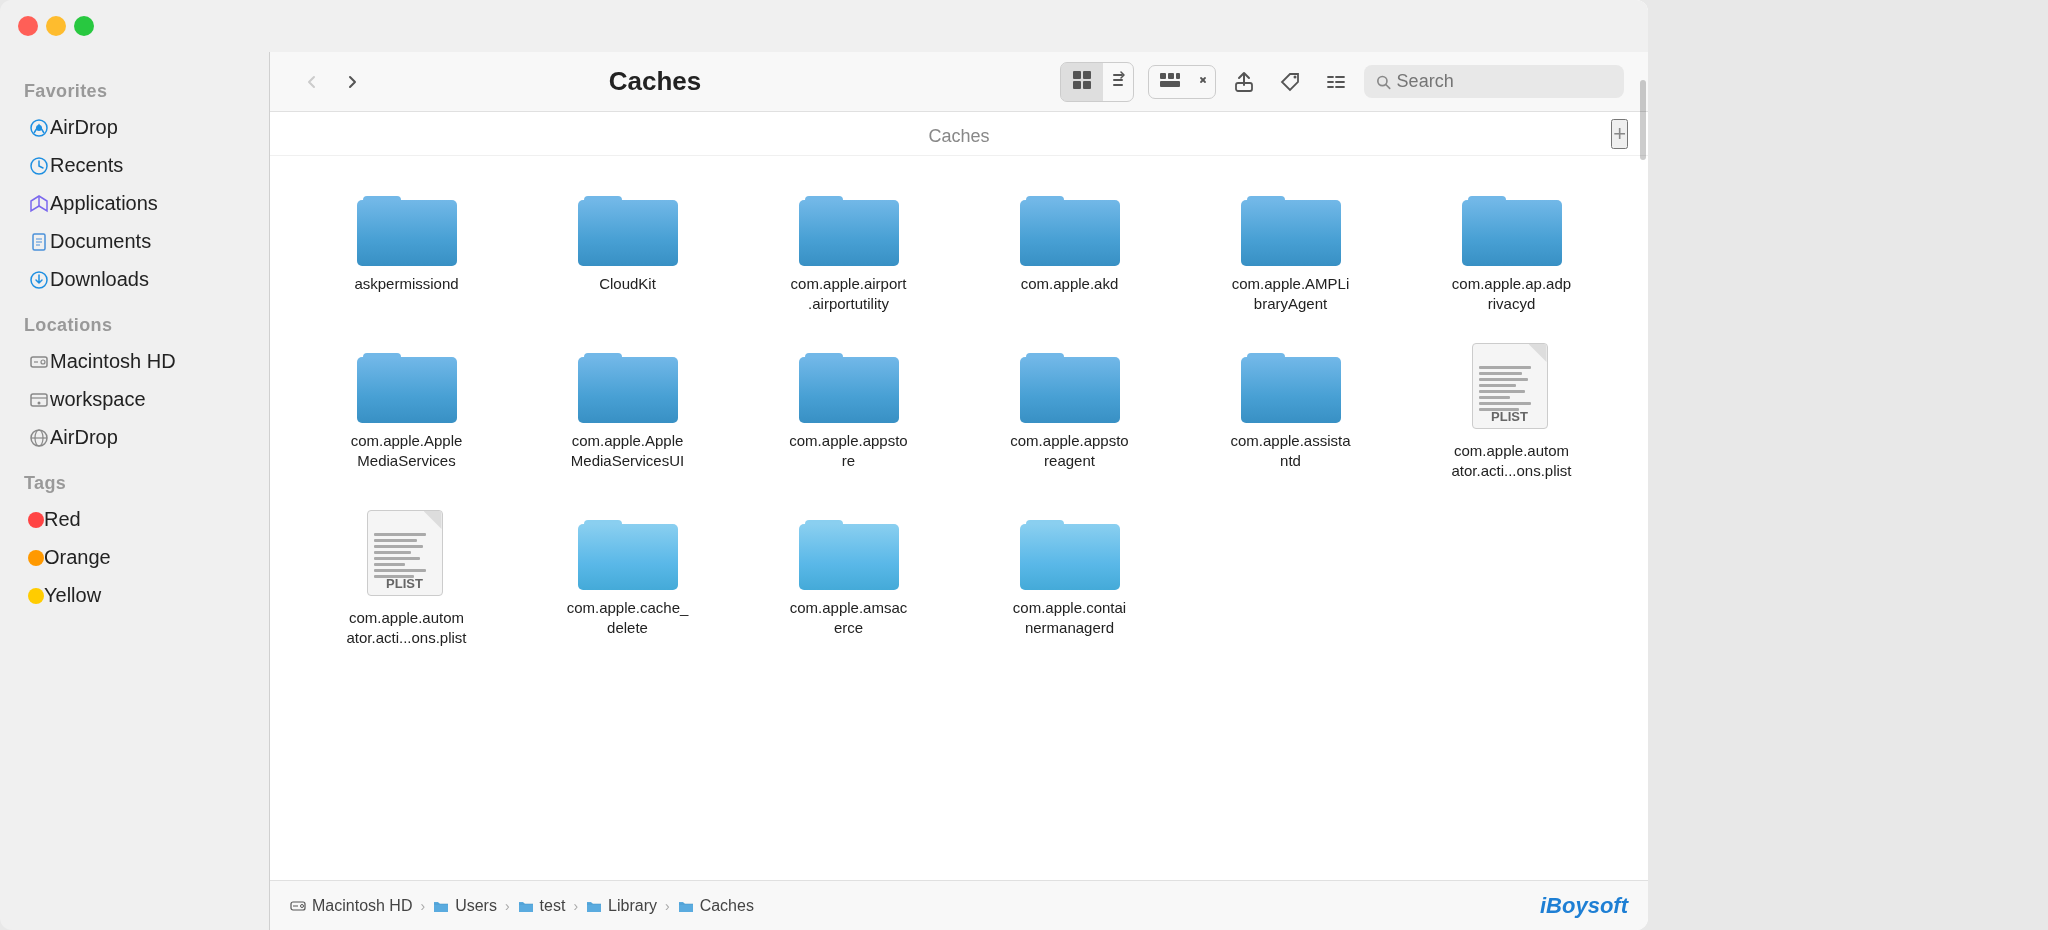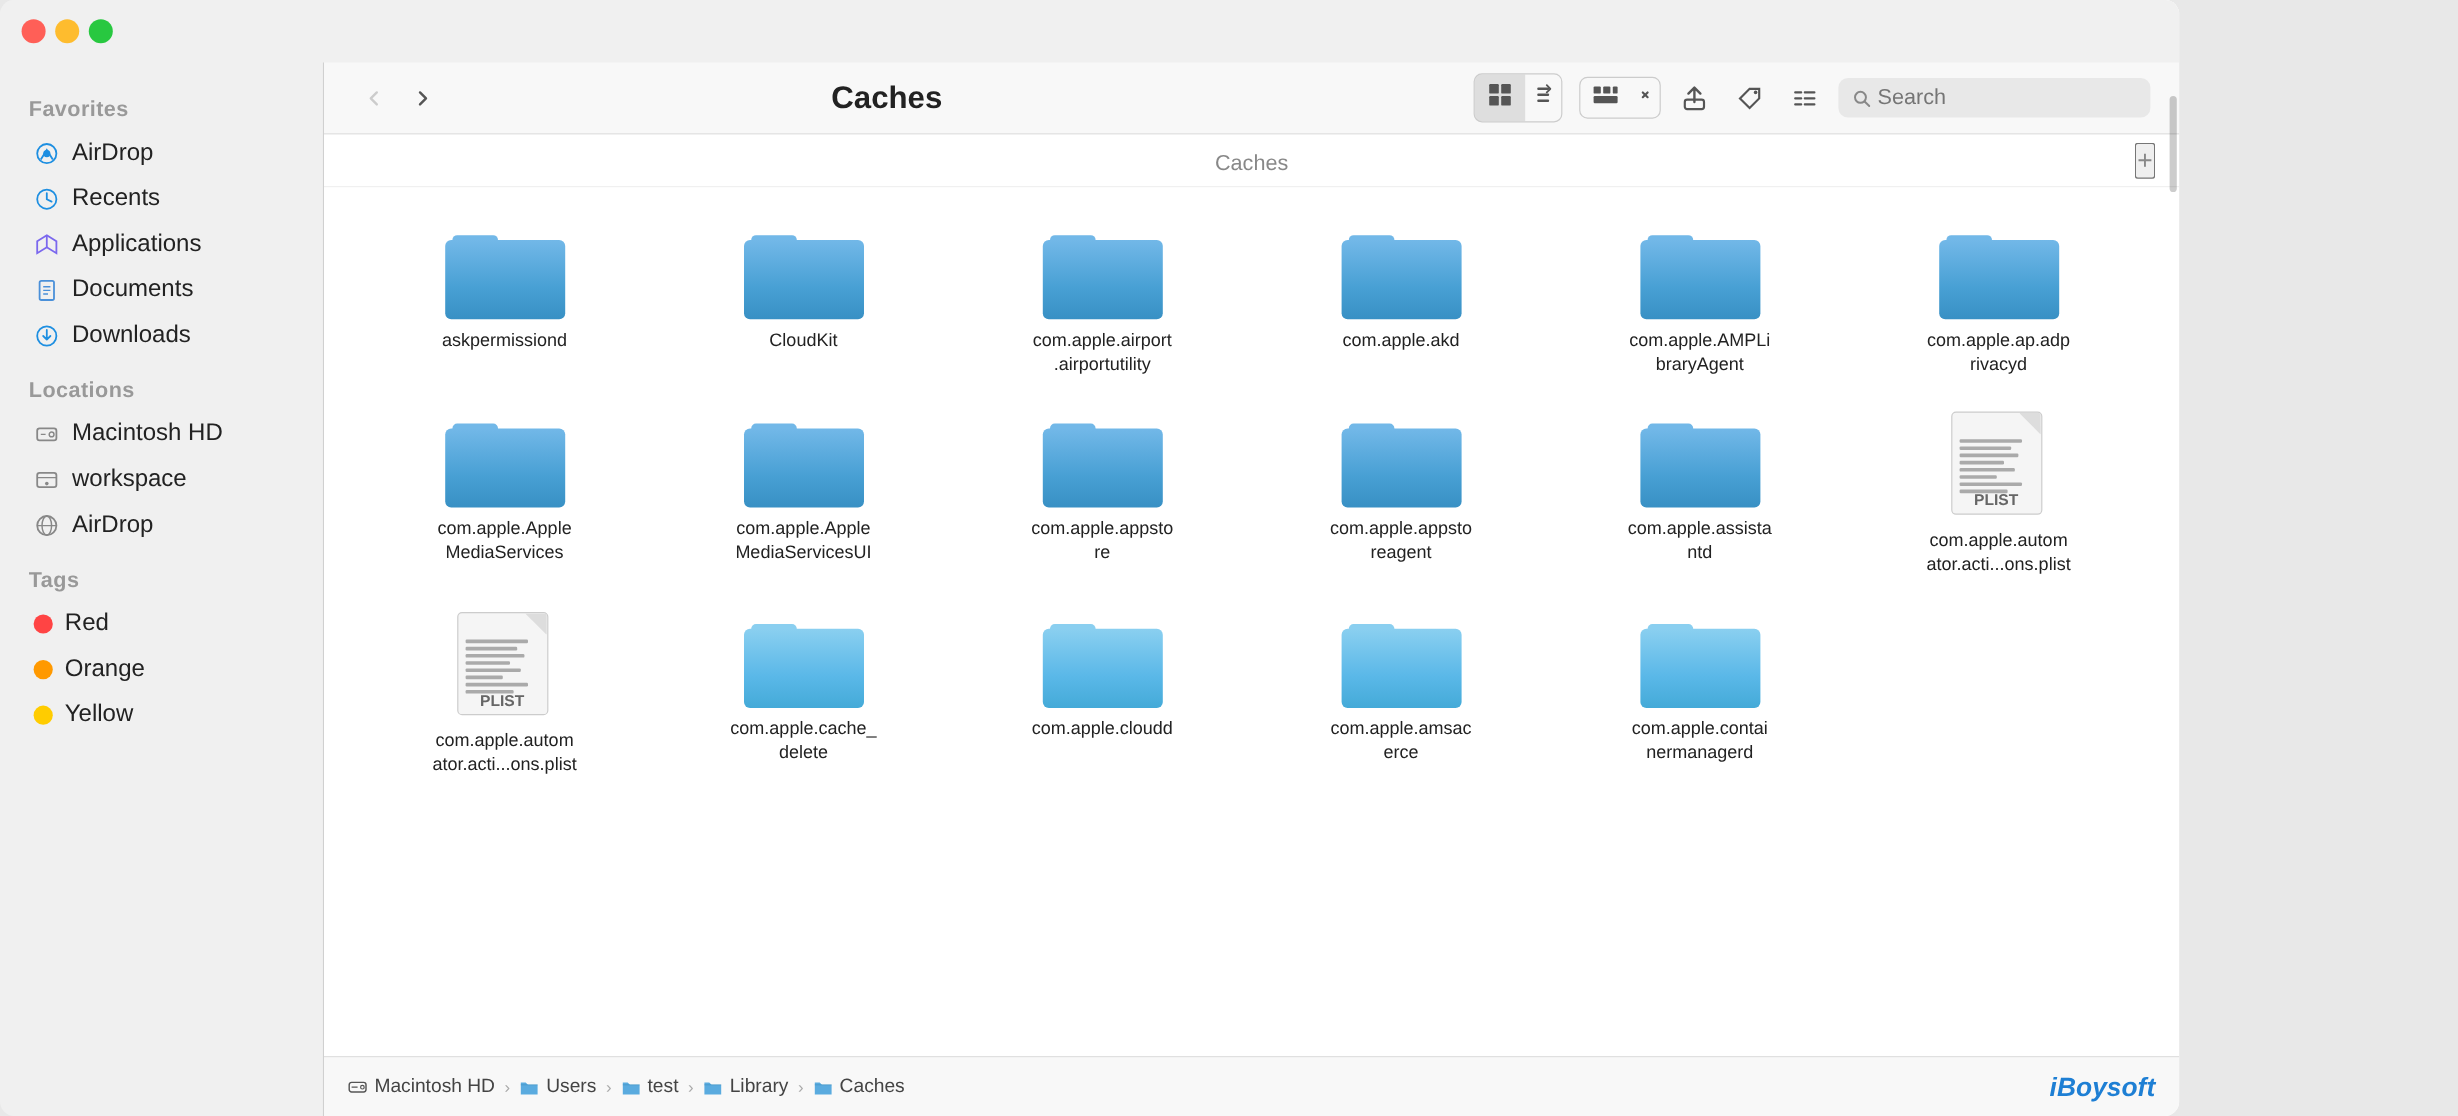--- a/index.html
+++ b/index.html
@@ -34,21 +34,20 @@
       letter-spacing: 0.02em;
     }
 
     .sidebar-item {
       display: flex;
       align-items: center;
       padding: 7px 20px;
       cursor: pointer;
       border-radius: 7px;
       margin: 1px 8px;
-      gap: 10px;
     }
 
     .sidebar-item-icon {
       width: 22px;
       height: 22px;
       display: flex;
       align-items: center;
       justify-content: center;
       font-size: 18px;
       flex-shrink: 0;
@@ -330,21 +329,21 @@
 
     .scrollbar-thumb {
       width: 6px;
       height: 80px;
       background: rgba(0,0,0,0.2);
       border-radius: 3px;
       margin: 8px auto;
     }
 
     .wrapper {
-      width: 1816px;
+      width: 1648px;
       height: 930px;
       position: relative;
       display: flex;
     }
   </style>
 </head>
 <body>
 
 <div class="wrapper">
 
@@ -679,27 +678,20 @@
       <div style="position:absolute;top:10px;left:6px;width:38px;height:14px;background:#8acff0;border-radius:4px 4px 0 0;"></div>
       <div style="position:absolute;bottom:0;left:0;right:0;height:66px;background:linear-gradient(180deg,#8acff0 0%,#5ab8e8 60%,#44aad8 100%);border-radius:5px;"></div>
     </div>
             <div class="file-name"><span>com.apple.cache_</span><br><span>delete</span></div>
           </div>
           <div class="file-item">
             <div class="folder-icon">
       <div style="position:absolute;top:10px;left:6px;width:38px;height:14px;background:#8acff0;border-radius:4px 4px 0 0;"></div>
       <div style="position:absolute;bottom:0;left:0;right:0;height:66px;background:linear-gradient(180deg,#8acff0 0%,#5ab8e8 60%,#44aad8 100%);border-radius:5px;"></div>
     </div>
-            <div class="file-name"><span>com.apple.cloudd</span></div>
-          </div>
-          <div class="file-item">
-            <div class="folder-icon">
-      <div style="position:absolute;top:10px;left:6px;width:38px;height:14px;background:#8acff0;border-radius:4px 4px 0 0;"></div>
-      <div style="position:absolute;bottom:0;left:0;right:0;height:66px;background:linear-gradient(180deg,#8acff0 0%,#5ab8e8 60%,#44aad8 100%);border-radius:5px;"></div>
-    </div>
             <div class="file-name"><span>com.apple.amsac</span><br><span>erce</span></div>
           </div>
           <div class="file-item">
             <div class="folder-icon">
       <div style="position:absolute;top:10px;left:6px;width:38px;height:14px;background:#8acff0;border-radius:4px 4px 0 0;"></div>
       <div style="position:absolute;bottom:0;left:0;right:0;height:66px;background:linear-gradient(180deg,#8acff0 0%,#5ab8e8 60%,#44aad8 100%);border-radius:5px;"></div>
     </div>
             <div class="file-name"><span>com.apple.contai</span><br><span>nermanagerd</span></div>
           </div>
         </div>

